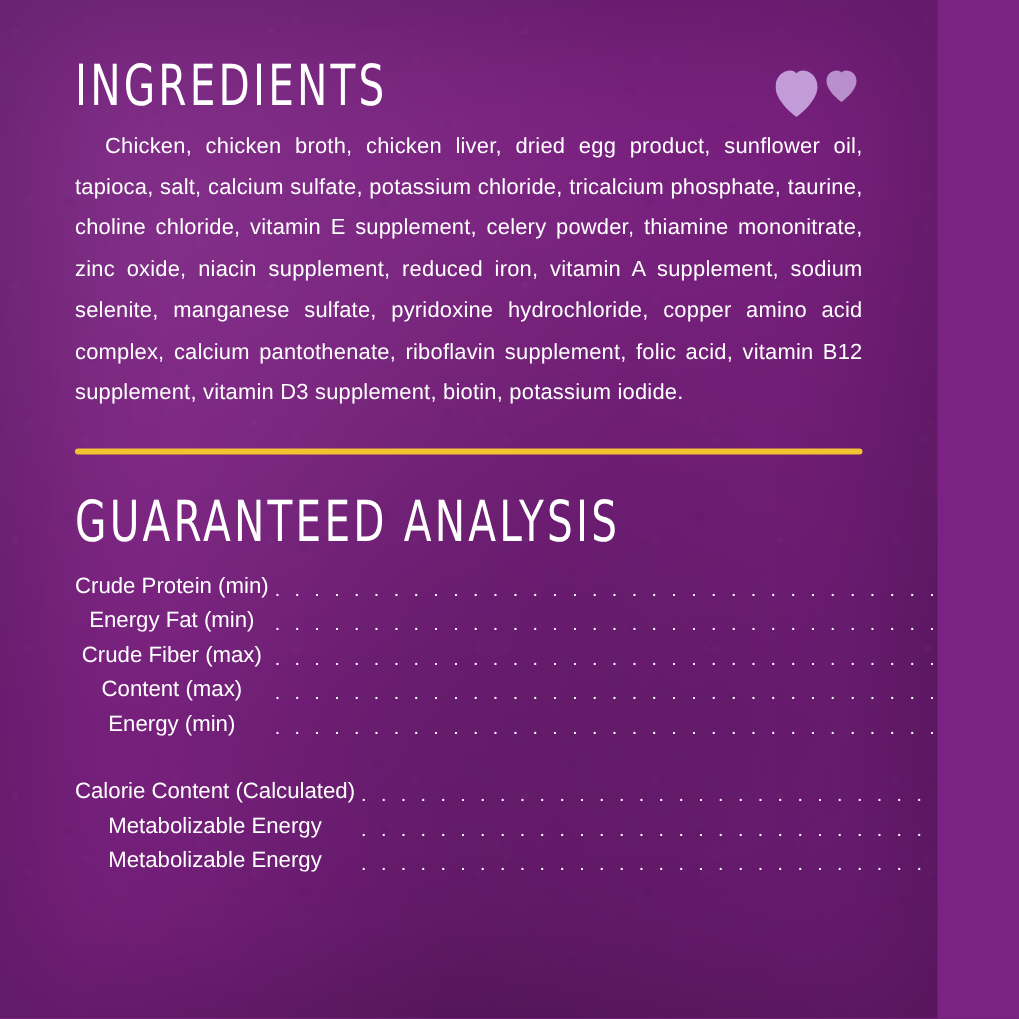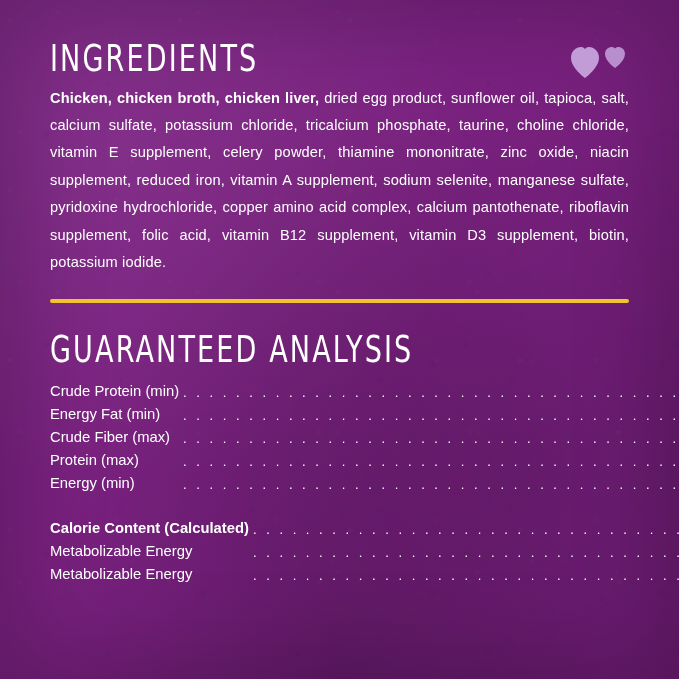--- a/index.html
+++ b/index.html
@@ -9,21 +9,21 @@
   body {
     width: 679px;
     height: 679px;
     overflow: hidden;
     font-family: "Liberation Sans", sans-serif;
     background: #7B2382;
   }
 
   #label {
     position: relative;
-    width: 679px;
+    width: 625px;
     height: 679px;
     box-sizing: border-box;
     background:
       radial-gradient(ellipse at 18% 22%, rgba(255,255,255,0.055) 0%, rgba(255,255,255,0) 46%),
       radial-gradient(ellipse at 78% 70%, rgba(0,0,0,0.10) 0%, rgba(0,0,0,0) 55%),
       radial-gradient(ellipse at 50% 100%, rgba(0,0,0,0.13) 0%, rgba(0,0,0,0) 60%),
       linear-gradient(135deg, #7d2585 0%, #79217f 40%, #6f1c76 100%);
     overflow: hidden;
   }
 
@@ -83,21 +83,21 @@
 
   .ingredients-body {
     color: #ffffff;
     font-size: 14.6px;
     line-height: 1.88;
     text-align: justify;
     text-justify: inter-word;
     margin: 6px 0 0 0;
     letter-spacing: 0.15px;
   }
-  .ingredients-body .bold { font-weight: bold; }
+  .ingredients-body .bold { font-weight: normal; margin-left: 20px; }
 
   .divider {
     height: 4px;
     background: #F2C230;
     border-radius: 2px;
     margin: 22px 0 26px 0;
   }
 
   .ga-title {
     margin-bottom: 18px;
@@ -107,21 +107,21 @@
     width: 100%;
     border-collapse: collapse;
     color: #ffffff;
     font-size: 14.8px;
   }
   .ga-row td {
     padding: 3.5px 0;
     vertical-align: bottom;
     white-space: nowrap;
   }
-  .ga-label { text-align: left; }
+  .ga-label { text-align: center; }
   .ga-dots {
     width: 100%;
     overflow: hidden;
     padding: 0 4px 0 4px !important;
   }
   .ga-dots span {
     display: block;
     color: #ffffff;
     letter-spacing: 3px;
     font-size: 13px;
@@ -129,21 +129,21 @@
     position: relative;
     top: -3px;
     white-space: nowrap;
     overflow: hidden;
   }
 
   .calorie-block {
     margin-top: 22px;
   }
   .calorie-block .ga-row td { padding: 3.5px 0; }
-  .bold { font-weight: bold; }
+  .bold { font-weight: normal; }
 </style>
 </head>
 <body>
 
 <div id="label">
   <div id="texture"></div>
   <div id="vignette"></div>
 
   <div class="hearts">
     <svg width="60" height="34" viewBox="0 0 60 34" xmlns="http://www.w3.org/2000/svg">
@@ -179,21 +179,21 @@
 
         </tr>
         <tr class="ga-row">
           <td class="ga-label">Crude Fiber (max)</td>
           <td class="ga-dots">
               <span>. . . . . . . . . . . . . . . . . . . . . . . . . . . . . . . . . . . . . . . . . . . . . . . . . . . . . . . . . . . . . . . . . . . . . . . . . .</span>
             </td>
 
         </tr>
         <tr class="ga-row">
-          <td class="ga-label">Protein (max)</td>
+          <td class="ga-label">Content (max)</td>
           <td class="ga-dots">
               <span>. . . . . . . . . . . . . . . . . . . . . . . . . . . . . . . . . . . . . . . . . . . . . . . . . . . . . . . . . . . . . . . . . . . . . . . . . .</span>
             </td>
 
         </tr>
         <tr class="ga-row">
           <td class="ga-label">Energy (min)</td>
           <td class="ga-dots">
               <span>. . . . . . . . . . . . . . . . . . . . . . . . . . . . . . . . . . . . . . . . . . . . . . . . . . . . . . . . . . . . . . . . . . . . . . . . . .</span>
             </td>

